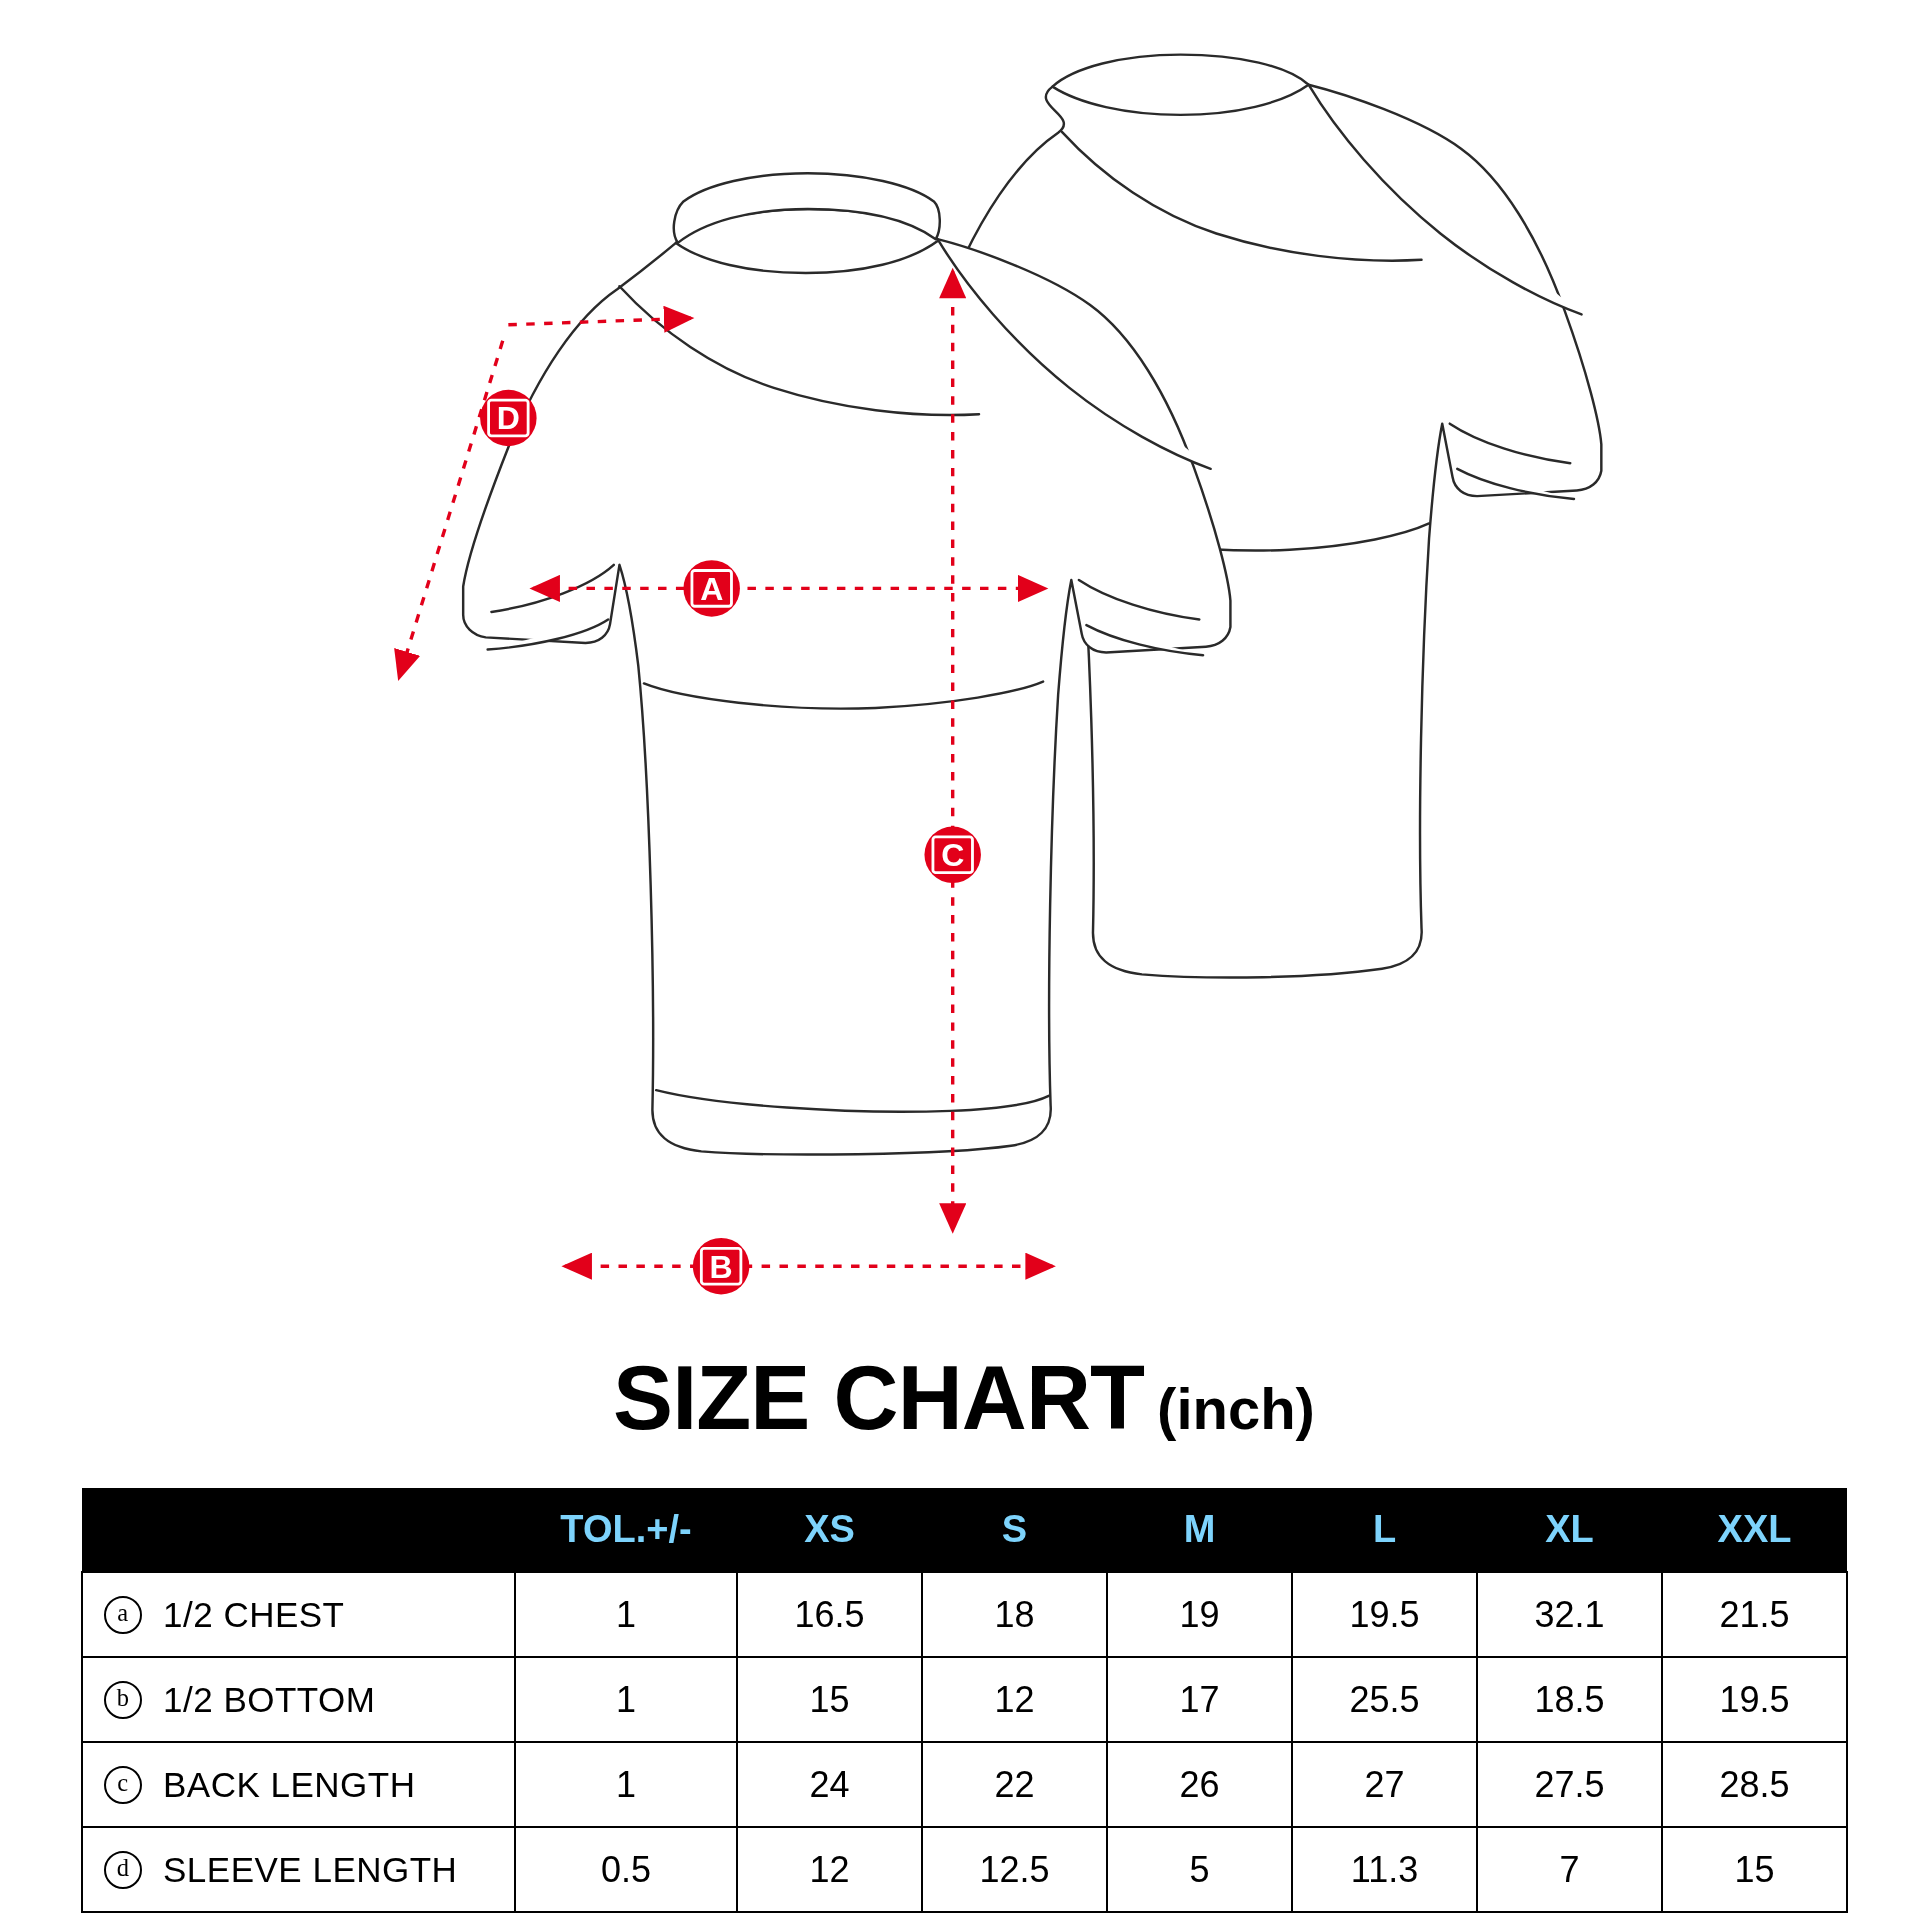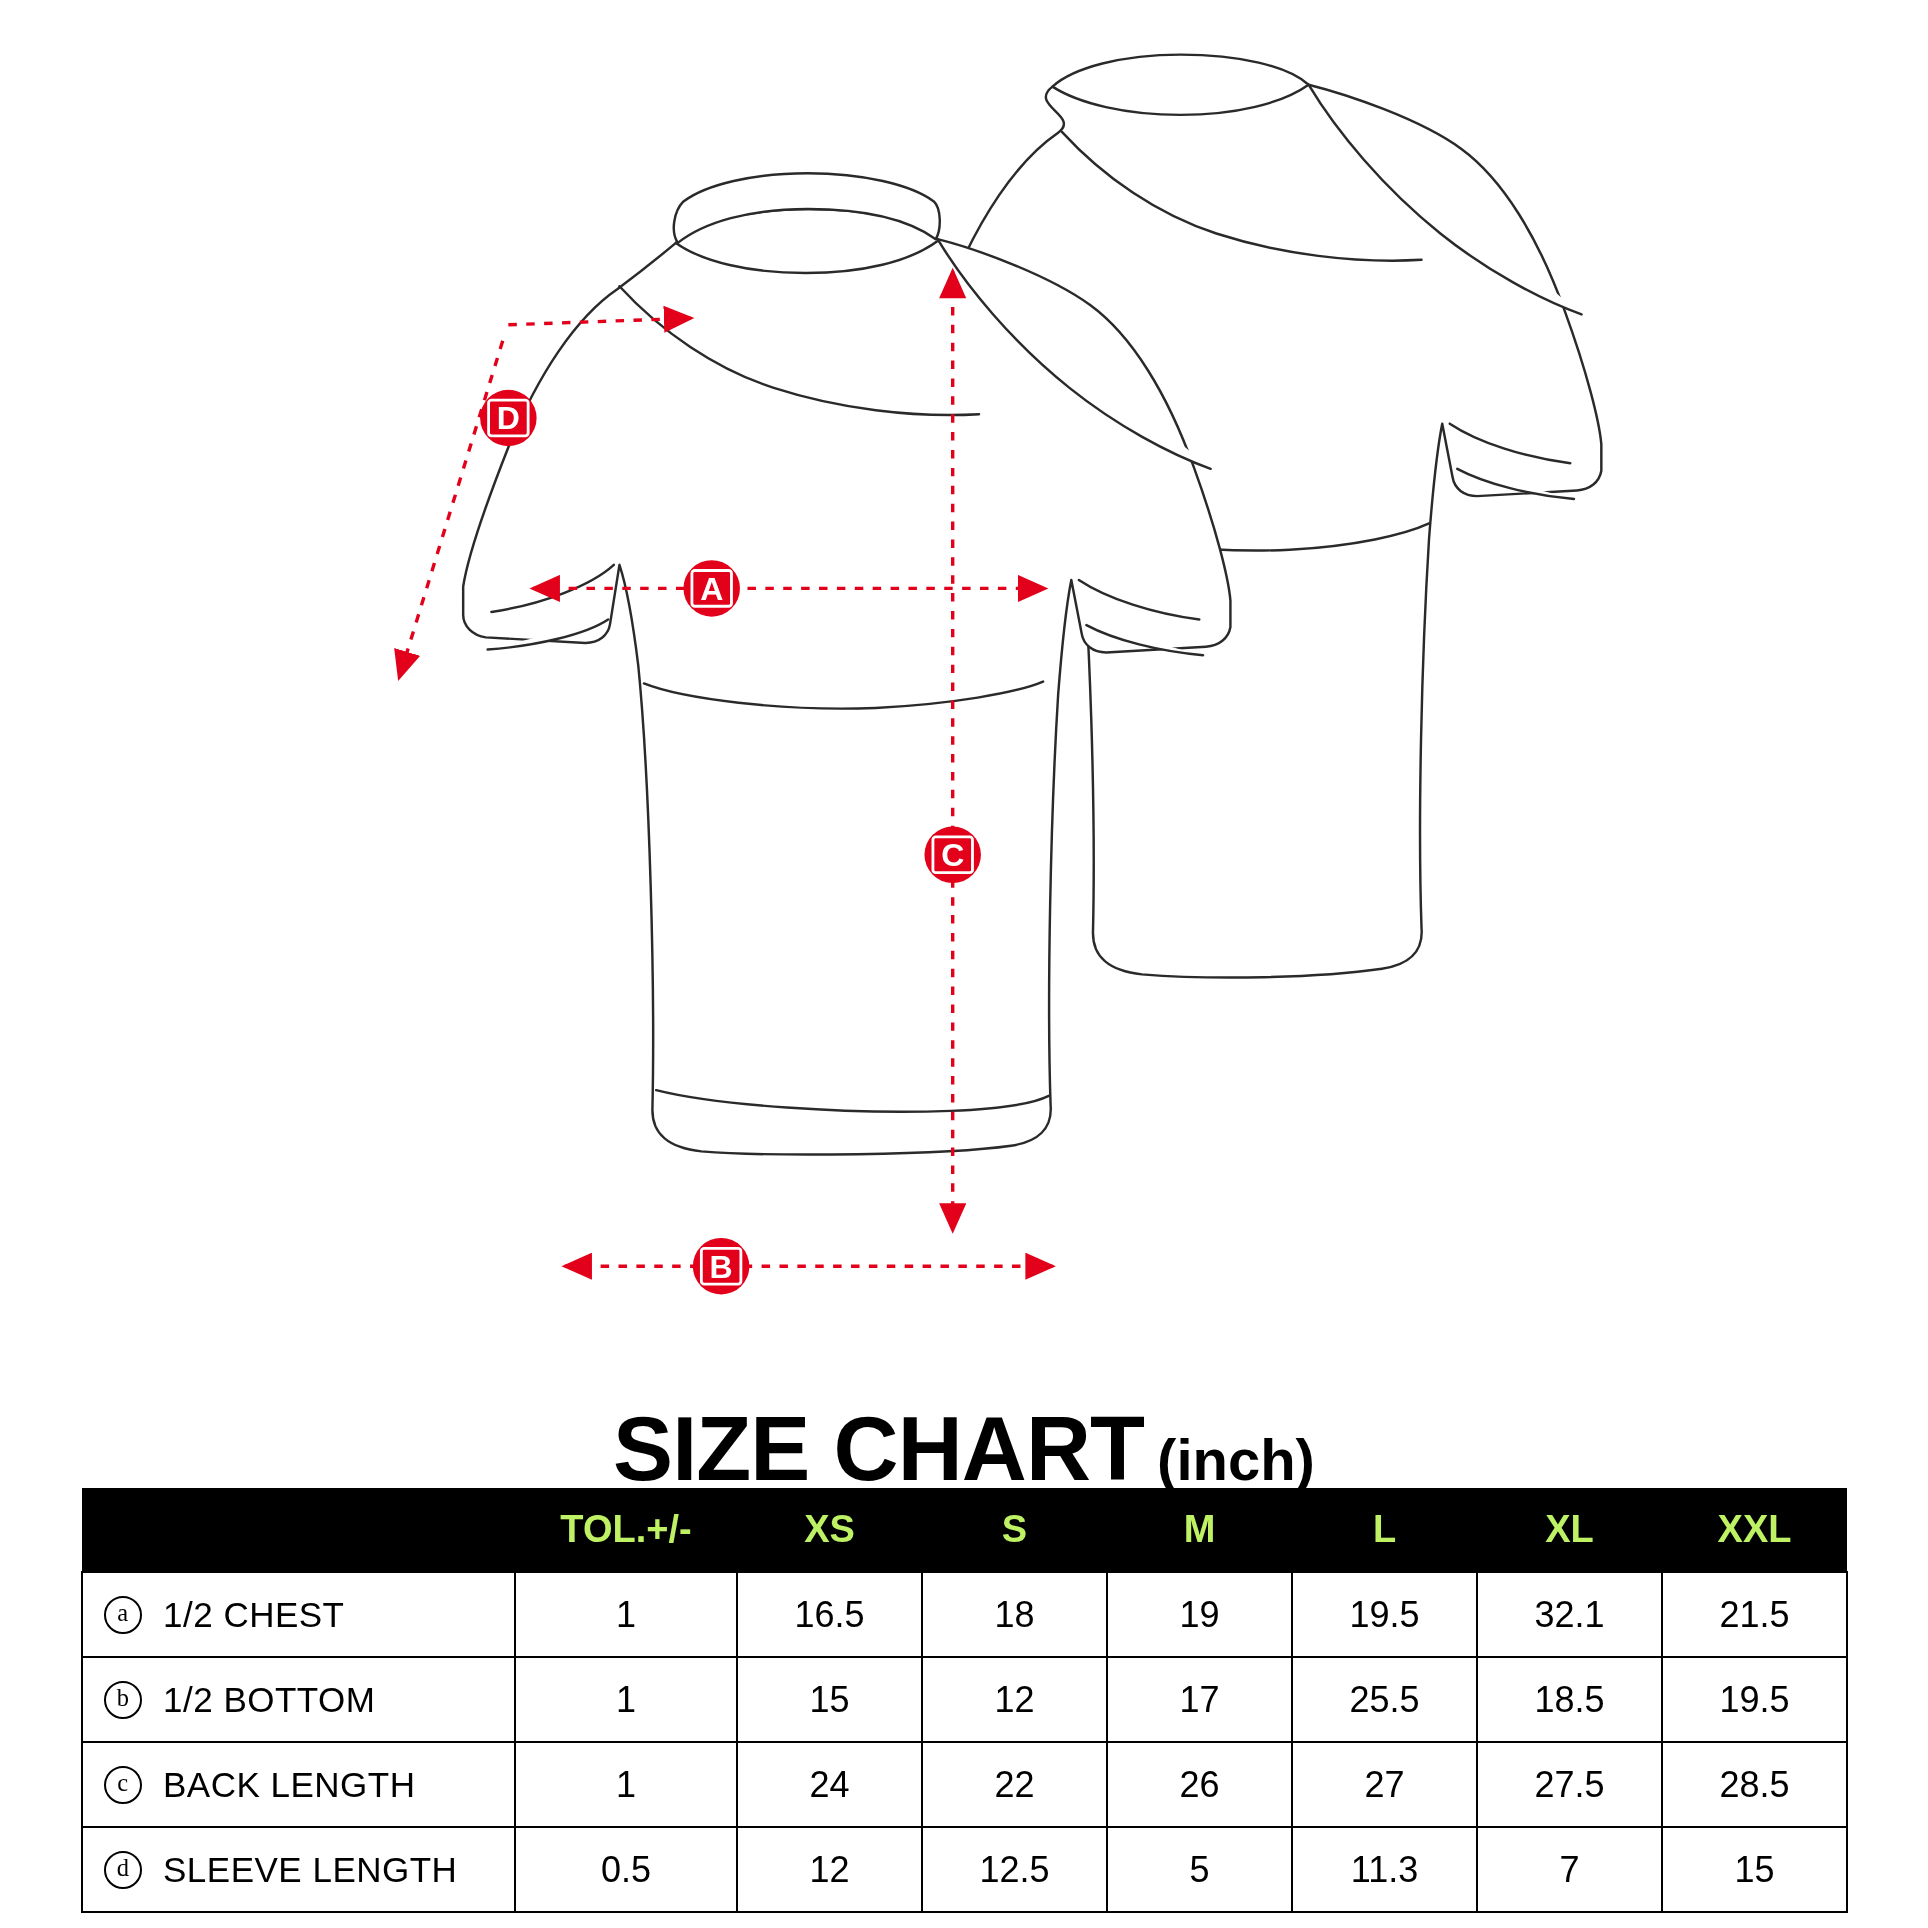--- a/index.html
+++ b/index.html
@@ -31,21 +31,21 @@
     height: 1318px;
   }
   #illustration svg {
     display: block;
   }
 
   
   #title-row {
     position: absolute;
     left: 0;
-    top: 1398px;
+    top: 1347px;
     width: 1928px;
     text-align: center;
     white-space: nowrap;
   }
   #title-main {
     font-size: 90px;
     font-weight: bold;
     letter-spacing: -0.9px;
     font-family: "Liberation Sans", sans-serif;
   }
@@ -63,21 +63,21 @@
     top: 1488px;
     width: 1766px;
   }
   table.size-table {
     border-collapse: collapse;
     width: 1766px;
     table-layout: fixed;
   }
   table.size-table thead th {
     background: #000000;
-    color: #bef264;
+    color: #7dd3fc;
     font-size: 38px;
     font-weight: bold;
     height: 81px;
     text-align: center;
     vertical-align: middle;
     border: none;
   }
   table.size-table thead th.label-head {
     text-align: left;
     padding-left: 19px;

